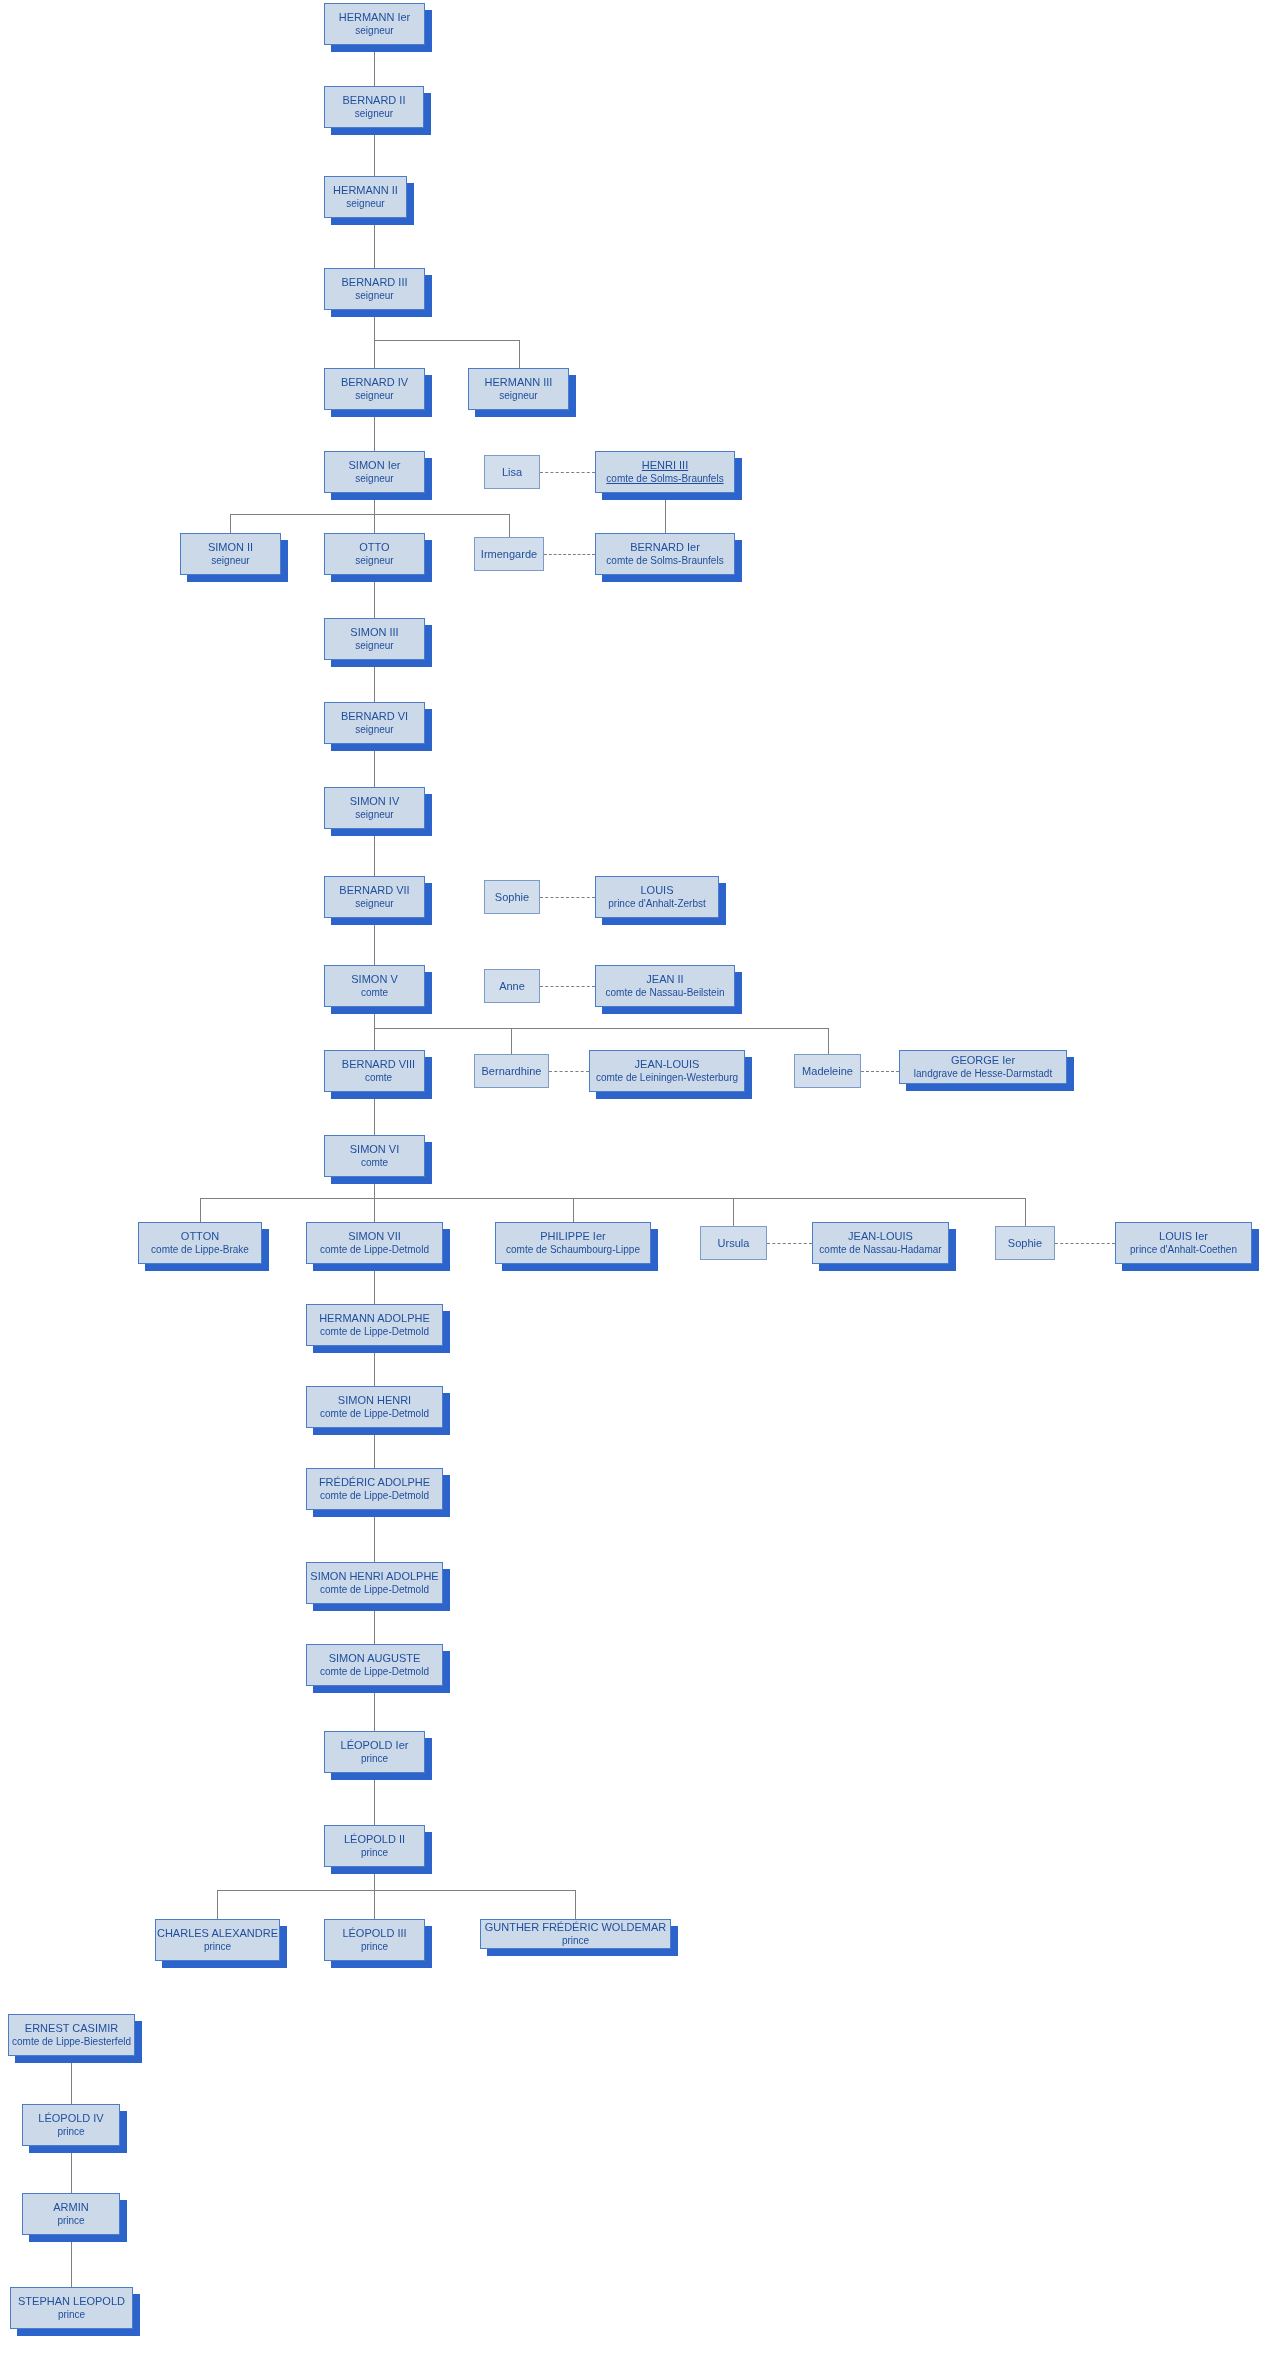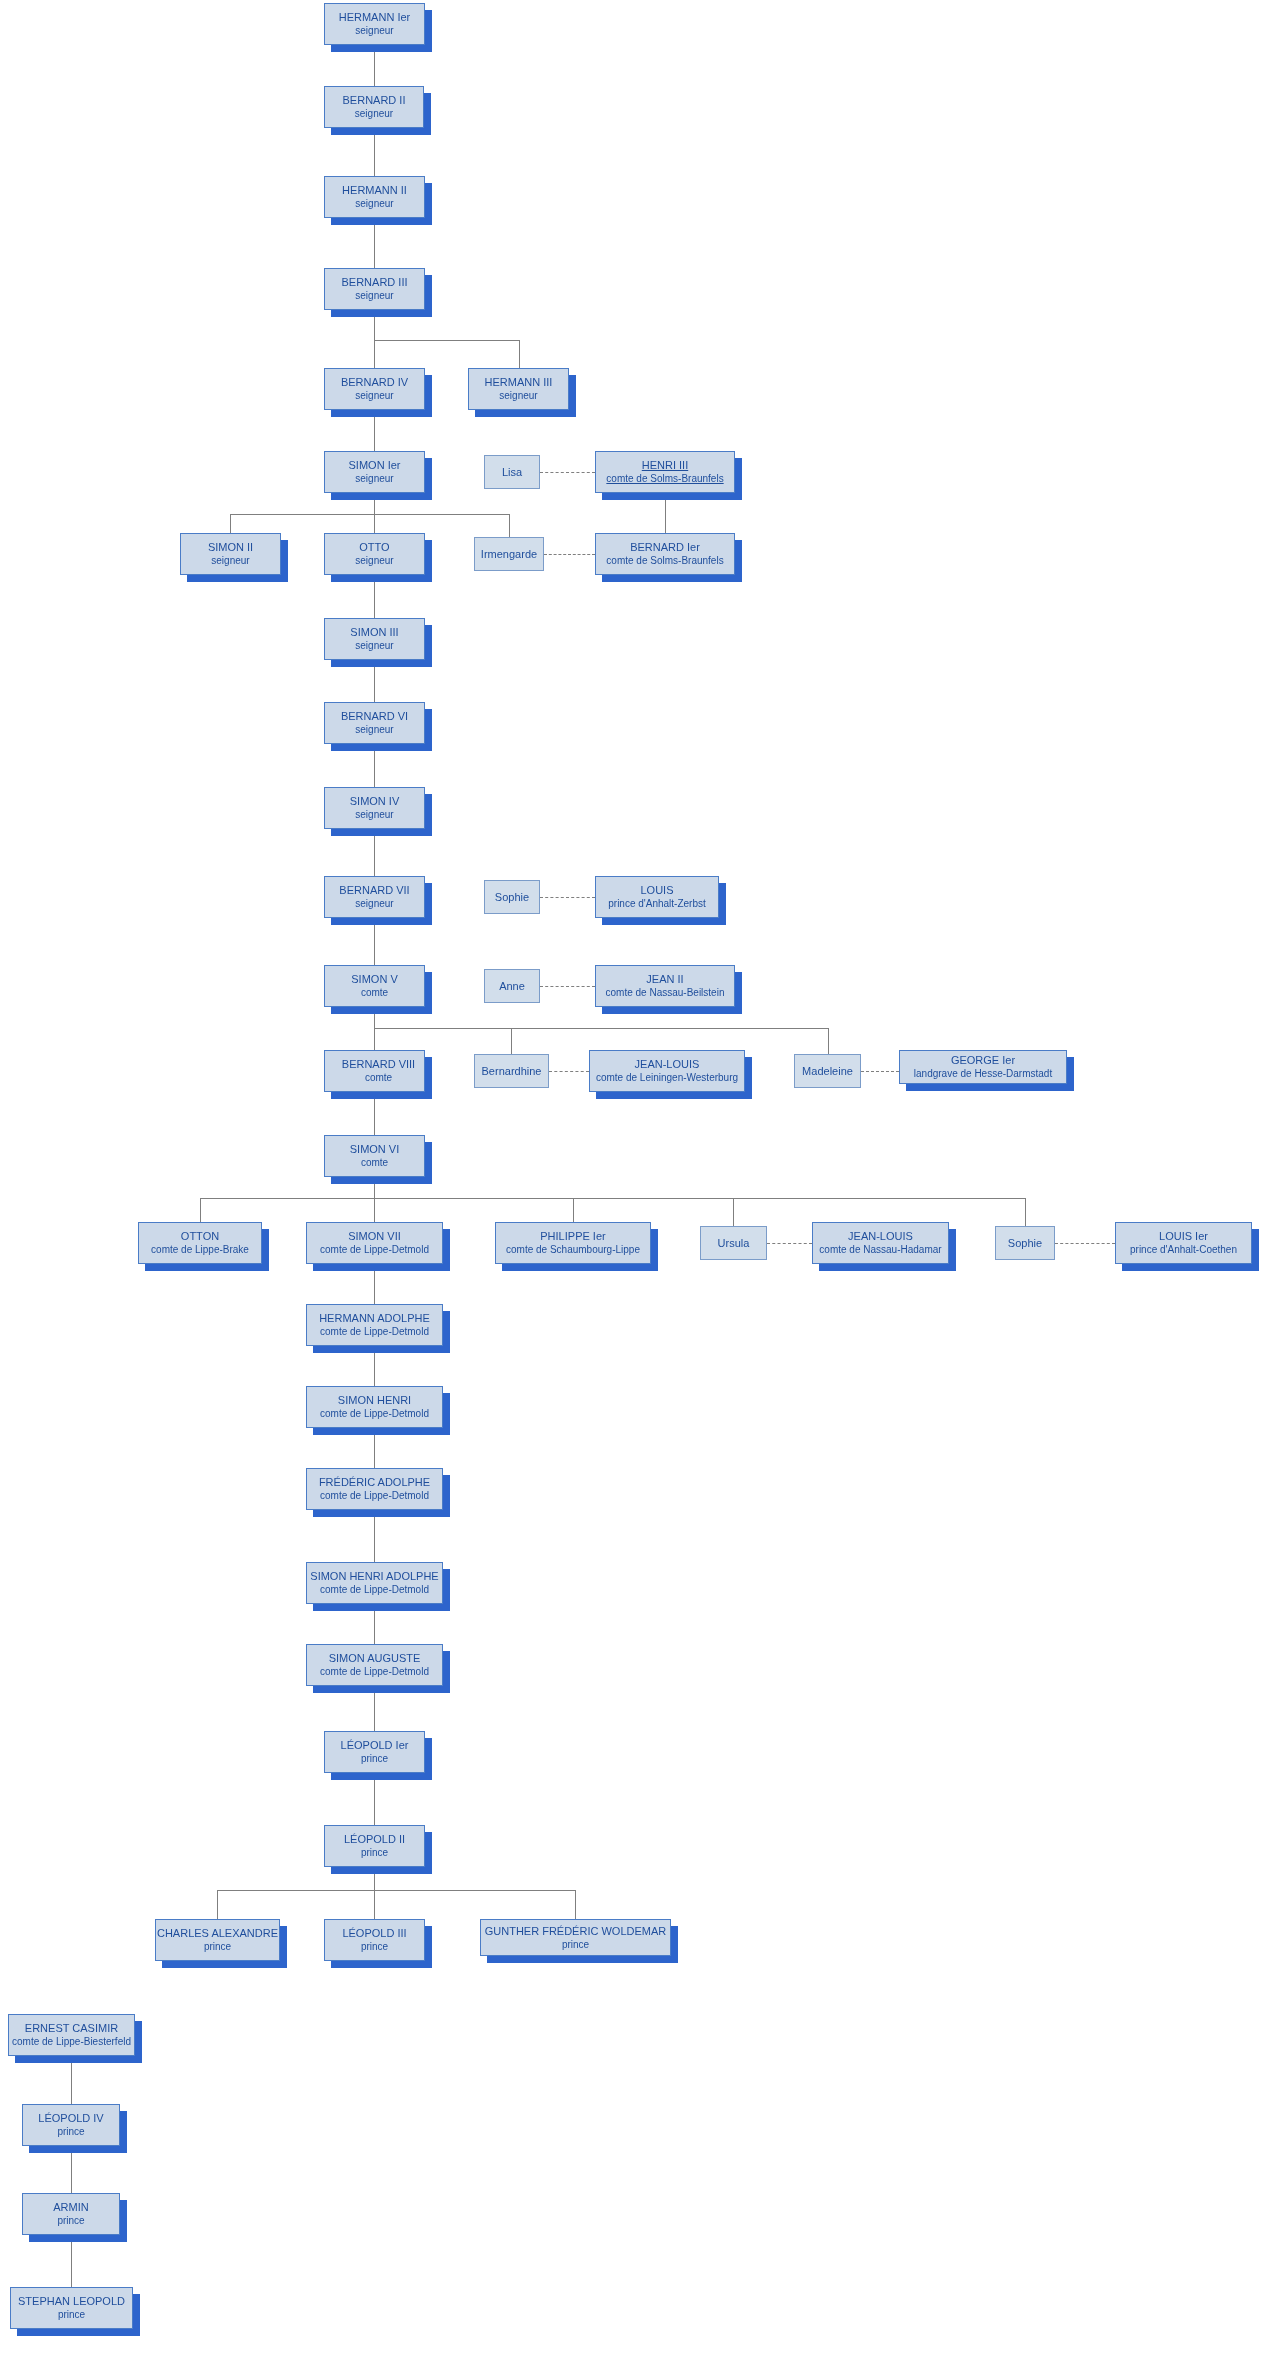--- a/index.html
+++ b/index.html
@@ -51,21 +51,21 @@
 
 <div id="stage">
     <div class="node main" style="left: 324px; top: 3px; width: 101px; height: 42px;">
       <div class="name">HERMANN Ier</div>
       <div class="title">seigneur</div>
     </div>
     <div class="node main" style="left: 324px; top: 86px; width: 100px; height: 42px;">
       <div class="name">BERNARD II</div>
       <div class="title">seigneur</div>
     </div>
-    <div class="node main" style="left: 324px; top: 176px; width: 101px; height: 42px;">
+    <div class="node main" style="left: 324px; top: 176px; width: 83px; height: 42px;">
       <div class="name">HERMANN II</div>
       <div class="title">seigneur</div>
     </div>
     <div class="node main" style="left: 324px; top: 268px; width: 101px; height: 42px;">
       <div class="name">BERNARD III</div>
       <div class="title">seigneur</div>
     </div>
     <div class="node main" style="left: 324px; top: 368px; width: 101px; height: 42px;">
       <div class="name">BERNARD IV</div>
       <div class="title">seigneur</div>
@@ -211,21 +211,21 @@
       <div class="title">prince</div>
     </div>
     <div class="node main" style="left: 155px; top: 1919px; width: 125px; height: 42px;">
       <div class="name">CHARLES ALEXANDRE</div>
       <div class="title">prince</div>
     </div>
     <div class="node main" style="left: 324px; top: 1919px; width: 101px; height: 42px;">
       <div class="name">LÉOPOLD III</div>
       <div class="title">prince</div>
     </div>
-    <div class="node main" style="left: 480px; top: 1919px; width: 191px; height: 37px;">
+    <div class="node main" style="left: 480px; top: 1919px; width: 191px; height: 30px;">
       <div class="name">GUNTHER FRÉDÉRIC WOLDEMAR</div>
       <div class="title">prince</div>
     </div>
     <div class="node main" style="left: 8px; top: 2014px; width: 127px; height: 42px;">
       <div class="name">ERNEST CASIMIR</div>
       <div class="title">comte de Lippe-Biesterfeld</div>
     </div>
     <div class="node main" style="left: 22px; top: 2104px; width: 98px; height: 42px;">
       <div class="name">LÉOPOLD IV</div>
       <div class="title">prince</div>

